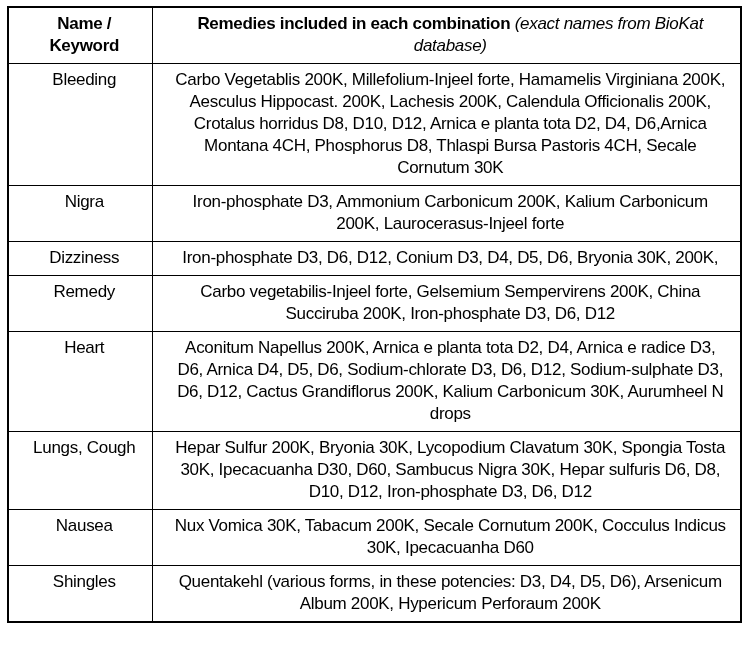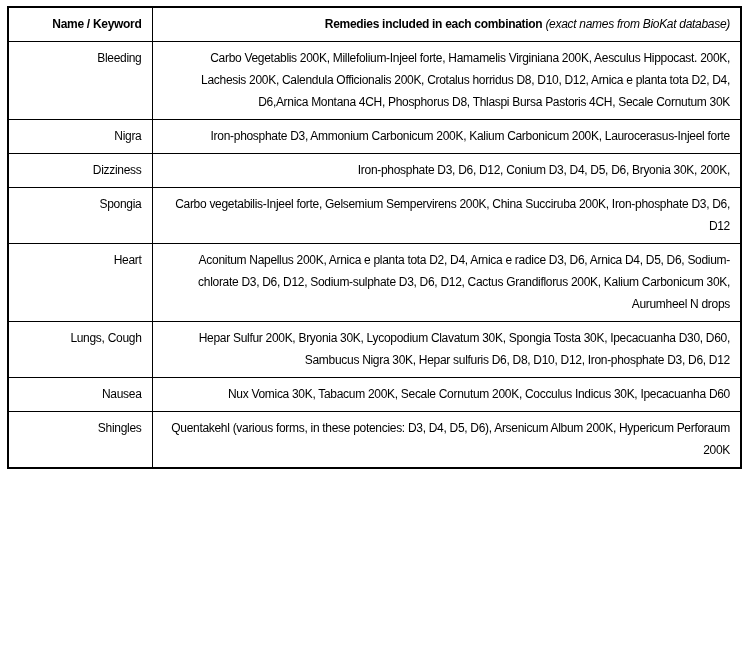--- a/index.html
+++ b/index.html
@@ -20,23 +20,23 @@
   table.remedies {
     border-collapse: collapse;
     table-layout: fixed;
     width: 735px;
     border: 2px solid #000000;
   }
   table.remedies th,
   table.remedies td {
     border: 1.5px solid #000000;
     vertical-align: top;
-    text-align: right;
+    text-align: center;
     padding: 5px 10px 6px 18px;
-    font-size: 12px;
+    font-size: 17px;
     line-height: 22px;
     letter-spacing: -0.3px;
     font-weight: normal;
     word-wrap: break-word;
   }
   table.remedies th {
     font-weight: bold;
   }
   .note-regular {
     font-weight: normal;
@@ -73,21 +73,21 @@
     <td class="keyword-cell">Nigra</td>
     <td class="remedies-cell">Iron-phosphate D3, Ammonium Carbonicum 200K, Kalium Carbonicum 200K, Laurocerasus-Injeel forte</td>
   </tr>
 
   <tr>
     <td class="keyword-cell">Dizziness</td>
     <td class="remedies-cell">Iron-phosphate D3, D6, D12, Conium D3, D4, D5, D6, Bryonia 30K, 200K,</td>
   </tr>
 
   <tr>
-    <td class="keyword-cell">Spongia</td>
+    <td class="keyword-cell">Remedy</td>
     <td class="remedies-cell">Carbo vegetabilis-Injeel forte, Gelsemium Sempervirens 200K, China Succiruba 200K, Iron-phosphate D3, D6, D12</td>
   </tr>
 
 
 
   <tr>
     <td class="keyword-cell">Heart</td>
     <td class="remedies-cell">Aconitum Napellus 200K, Arnica e planta tota D2, D4, Arnica e radice D3, D6, Arnica D4, D5, D6, Sodium-chlorate D3, D6, D12, Sodium-sulphate D3, D6, D12, Cactus Grandiflorus 200K, Kalium Carbonicum 30K, Aurumheel N drops</td>
   </tr>
 

